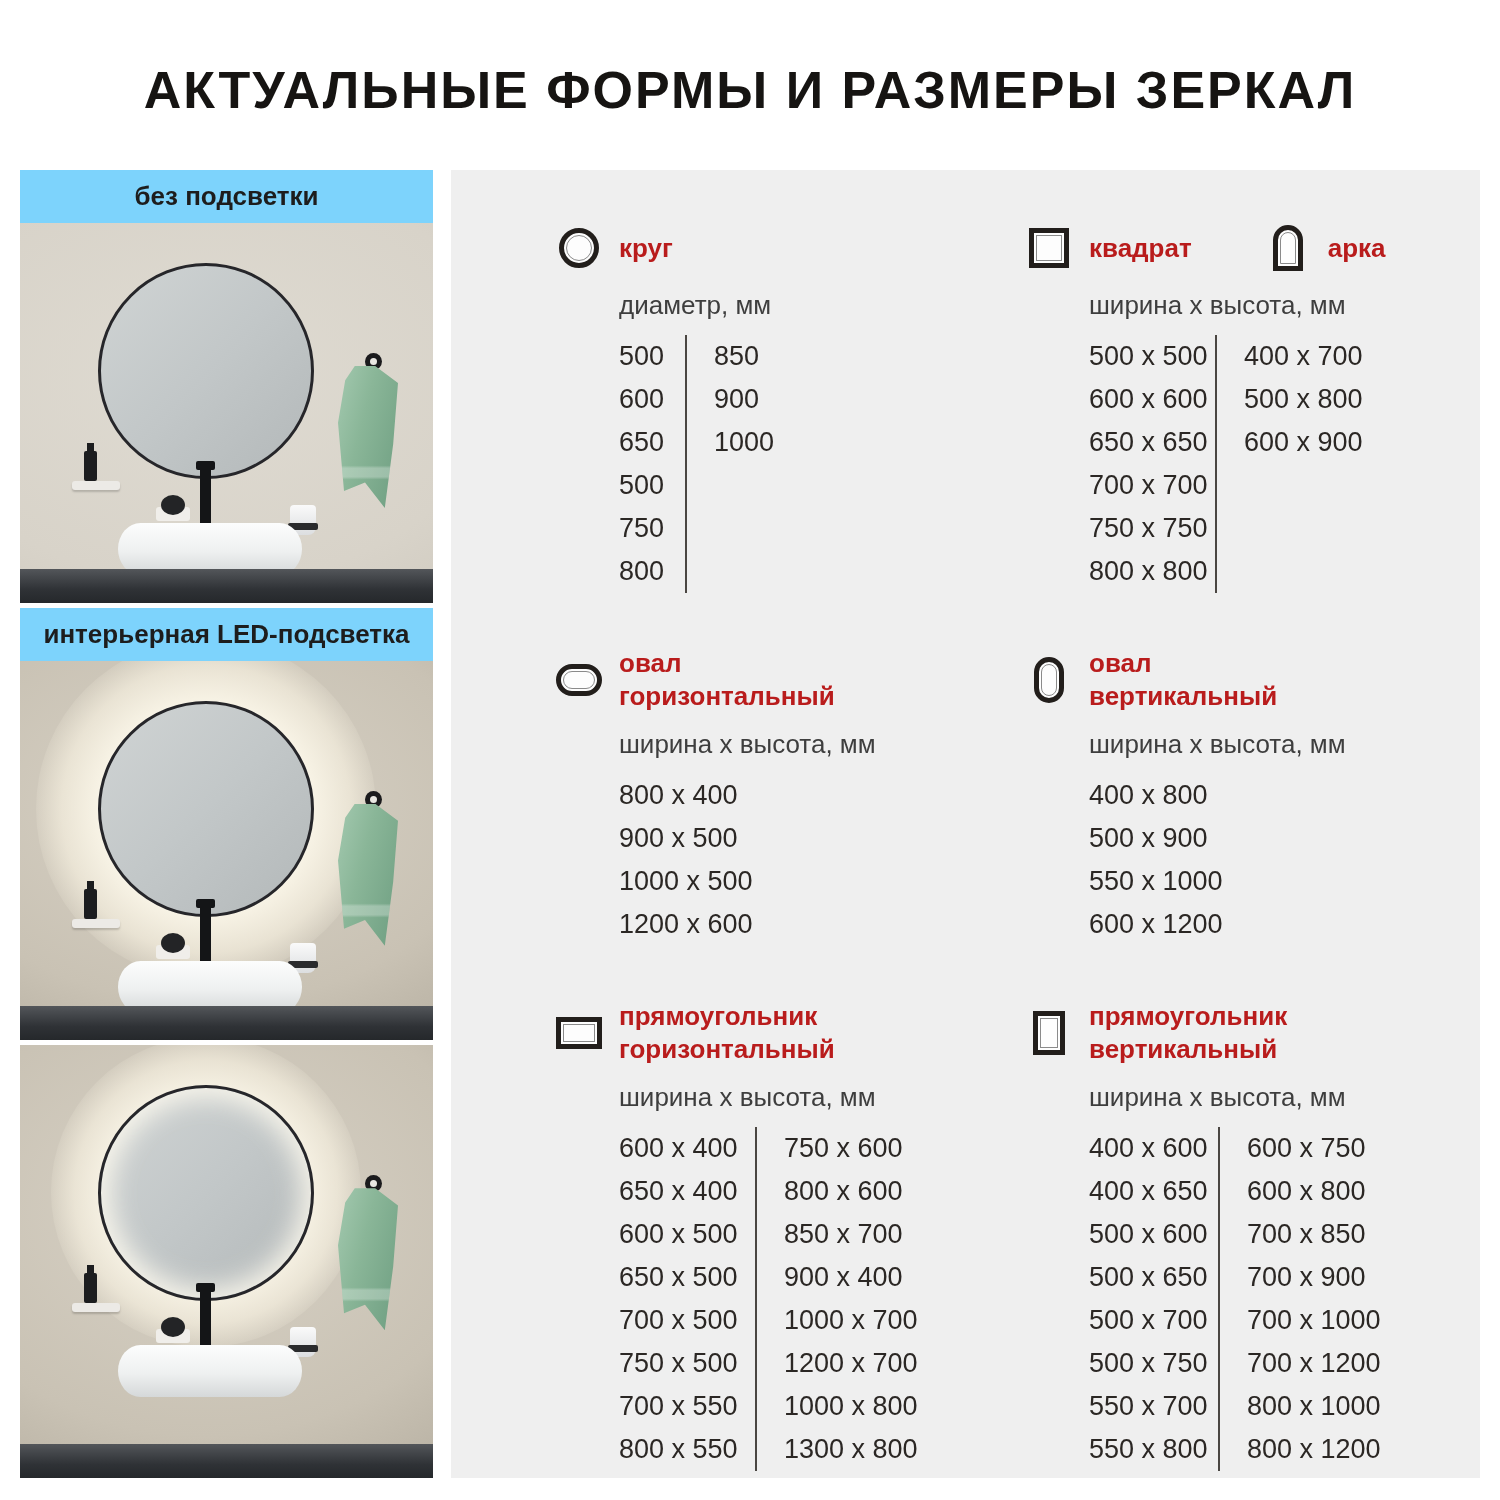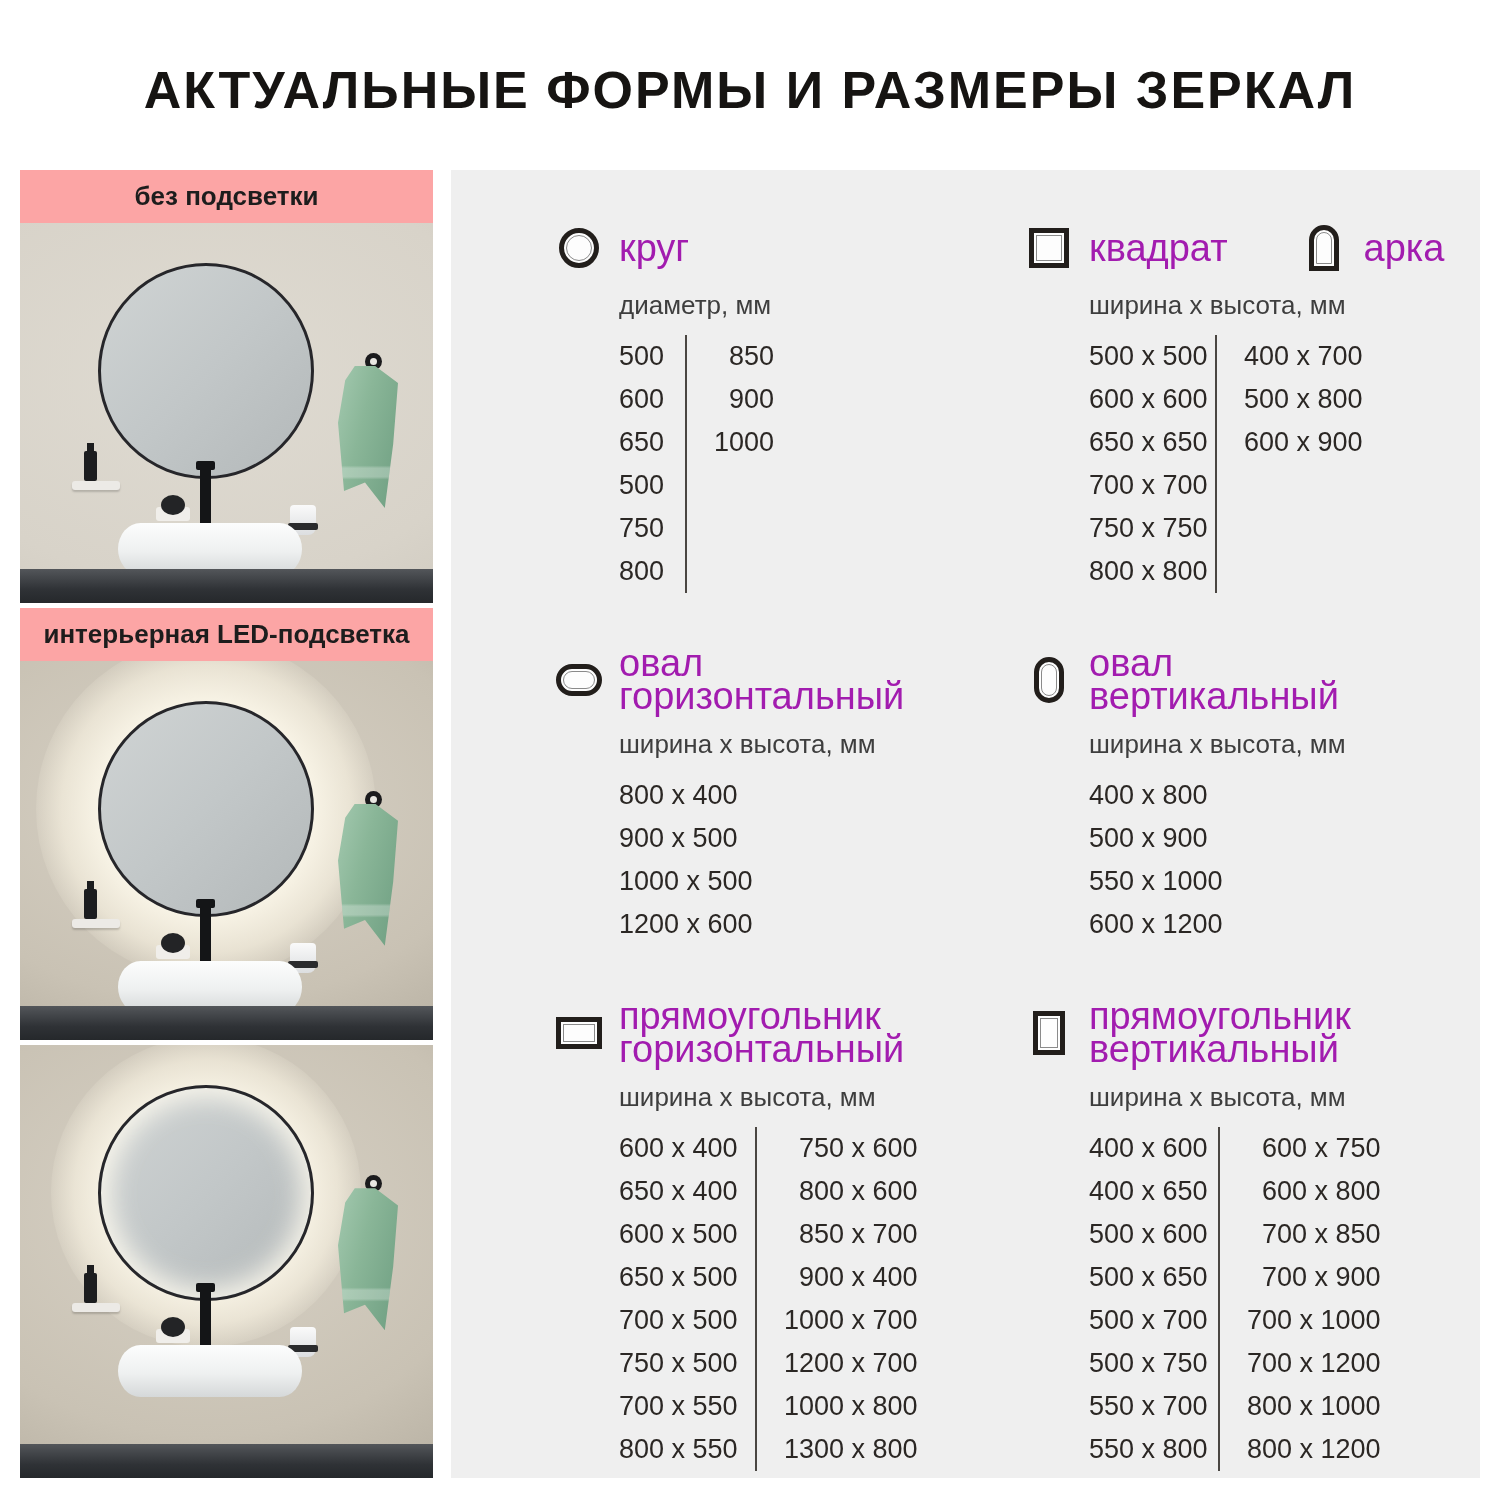--- a/index.html
+++ b/index.html
@@ -13,21 +13,21 @@
     font-size:52px; font-weight:700; letter-spacing:2px;
     color:#161412; text-transform:uppercase; line-height:60px;
   }
 
   .content { display:flex; gap:18px; padding:0 20px; margin-top:50px; height:1308px; }
 
   
   .photo-column { width:413px; display:flex; flex-direction:column; gap:5px; }
   .card { flex:1; display:flex; flex-direction:column; }
   .caption {
-    height:53px; background:#fca5a5; flex:0 0 53px;
+    height:53px; background:#7dd3fc; flex:0 0 53px;
     display:flex; align-items:center; justify-content:center;
     font-size:26px; font-weight:bold; color:#1d1d1d;
   }
   .scene { position:relative; flex:1; overflow:hidden; }
   .wall { position:absolute; inset:0;
     background: radial-gradient(130% 100% at 45% 40%, #dfdbd2 0%, #d8d3c9 55%, #c7c2b7 100%); }
   .scene.lit .wall {
     background: radial-gradient(125% 95% at 45% 38%, #d8d2c6 0%, #c9c2b4 55%, #a8a193 100%); }
   .glow { position:absolute; left:calc(45% - 170px); top:-22px; width:340px; height:340px;
     border-radius:50%; z-index:1;
@@ -79,26 +79,26 @@
   .icon.square { width:40px; height:40px; }
   .icon.arch { width:30px; height:46px; border-radius:15px 15px 0 0; }
   .icon.arch::after { border-radius:13px 13px 0 0; }
   .icon.oval-h { width:46px; height:32px; border-radius:16px; }
   .icon.oval-h::after { border-radius:13px; }
   .icon.oval-v { width:30px; height:46px; border-radius:15px; }
   .icon.oval-v::after { border-radius:12px; }
   .icon.rect-h { width:46px; height:32px; }
   .icon.rect-v { width:32px; height:44px; }
   .pair2 { margin-left:56px; }
-  .cell-title { font-size:38px; line-height:33px; font-weight:normal; color:#a21caf; white-space:pre-line; }
+  .cell-title { font-size:26px; line-height:33px; font-weight:bold; color:#b91c1c; white-space:pre-line; }
   .unit { margin:16px 0 0 64px; font-size:26px; color:#3e3e3e; }
   .cols { margin:14px 0 0 64px; display:flex; align-items:stretch; }
   .col { display:flex; flex-direction:column; }
   .vdivider { width:2px; background:rgba(45,40,35,.85); flex:0 0 2px; }
-  .col-right { padding-left:27px;align-items:flex-end; }
+  .col-right { padding-left:27px; }
   .size-item { font-size:27px; line-height:43px; color:#2b2724; white-space:nowrap; }
   .w-circle { width:66px; } .w-square { width:126px; } .w-recth { width:136px; } .w-rectv { width:129px; }
 </style>
 </head>
 <body>
 
 <div class="page">
 
   <h1 class="title">АКТУАЛЬНЫЕ ФОРМЫ И РАЗМЕРЫ ЗЕРКАЛ</h1>
 

